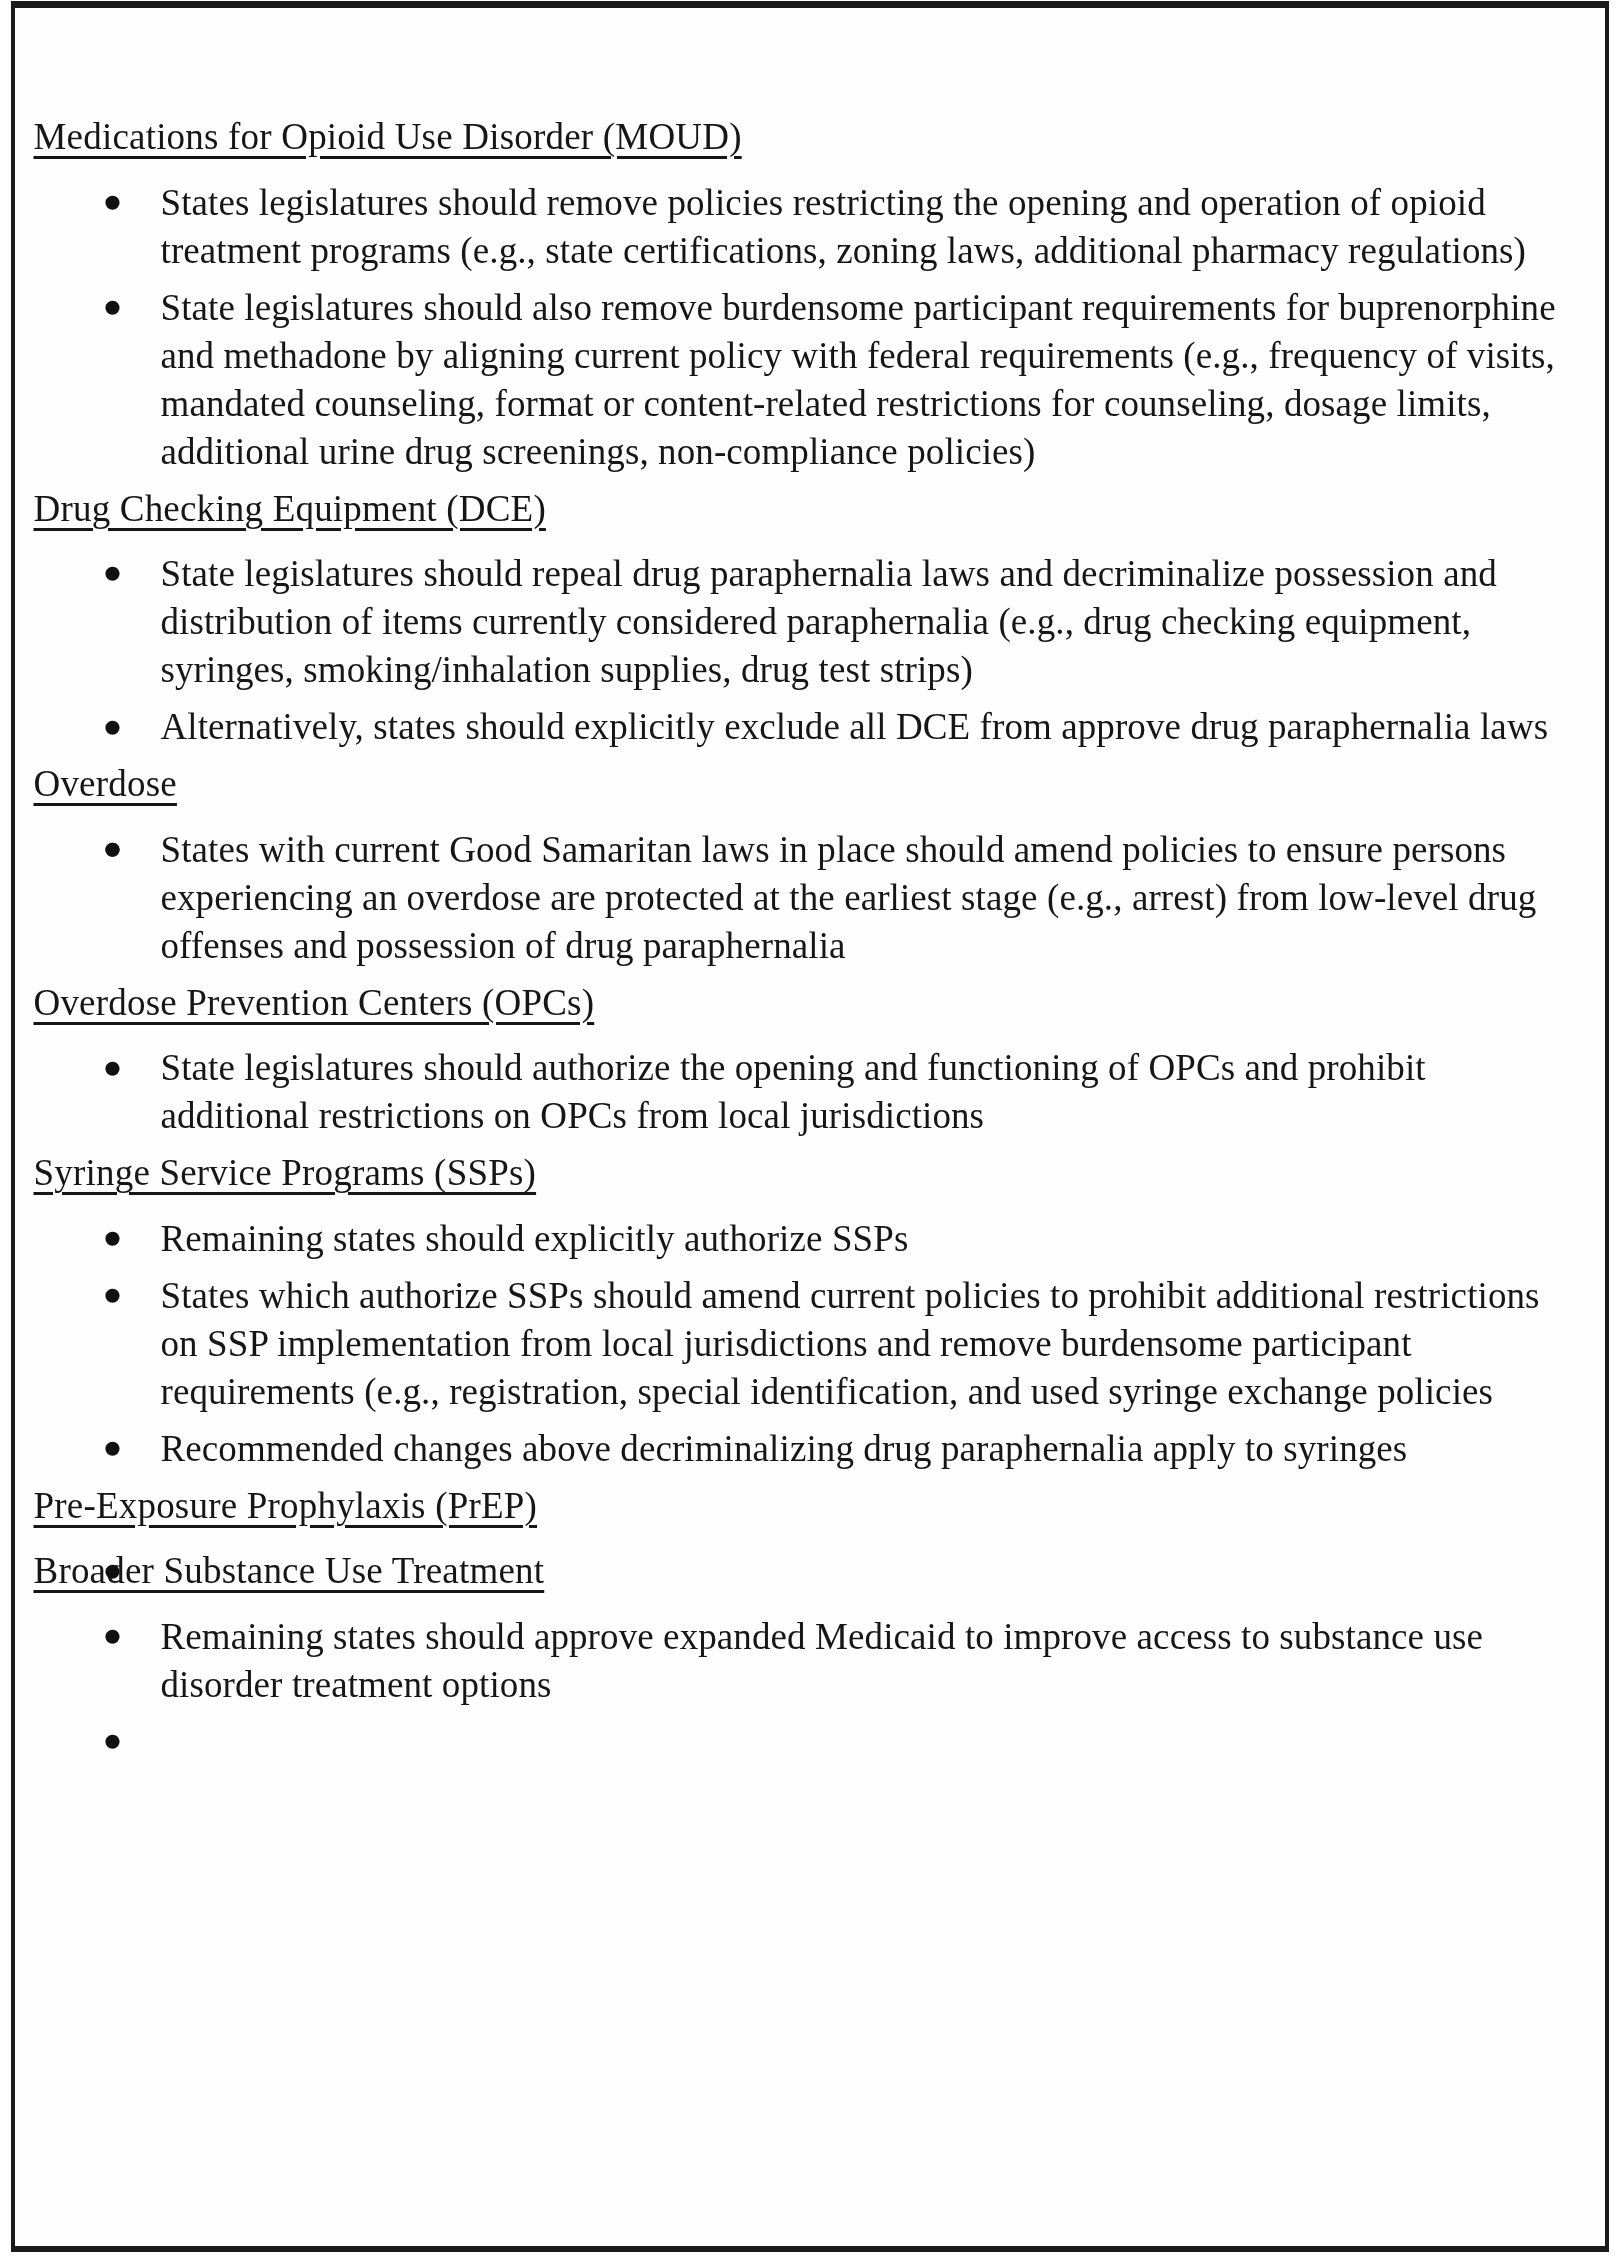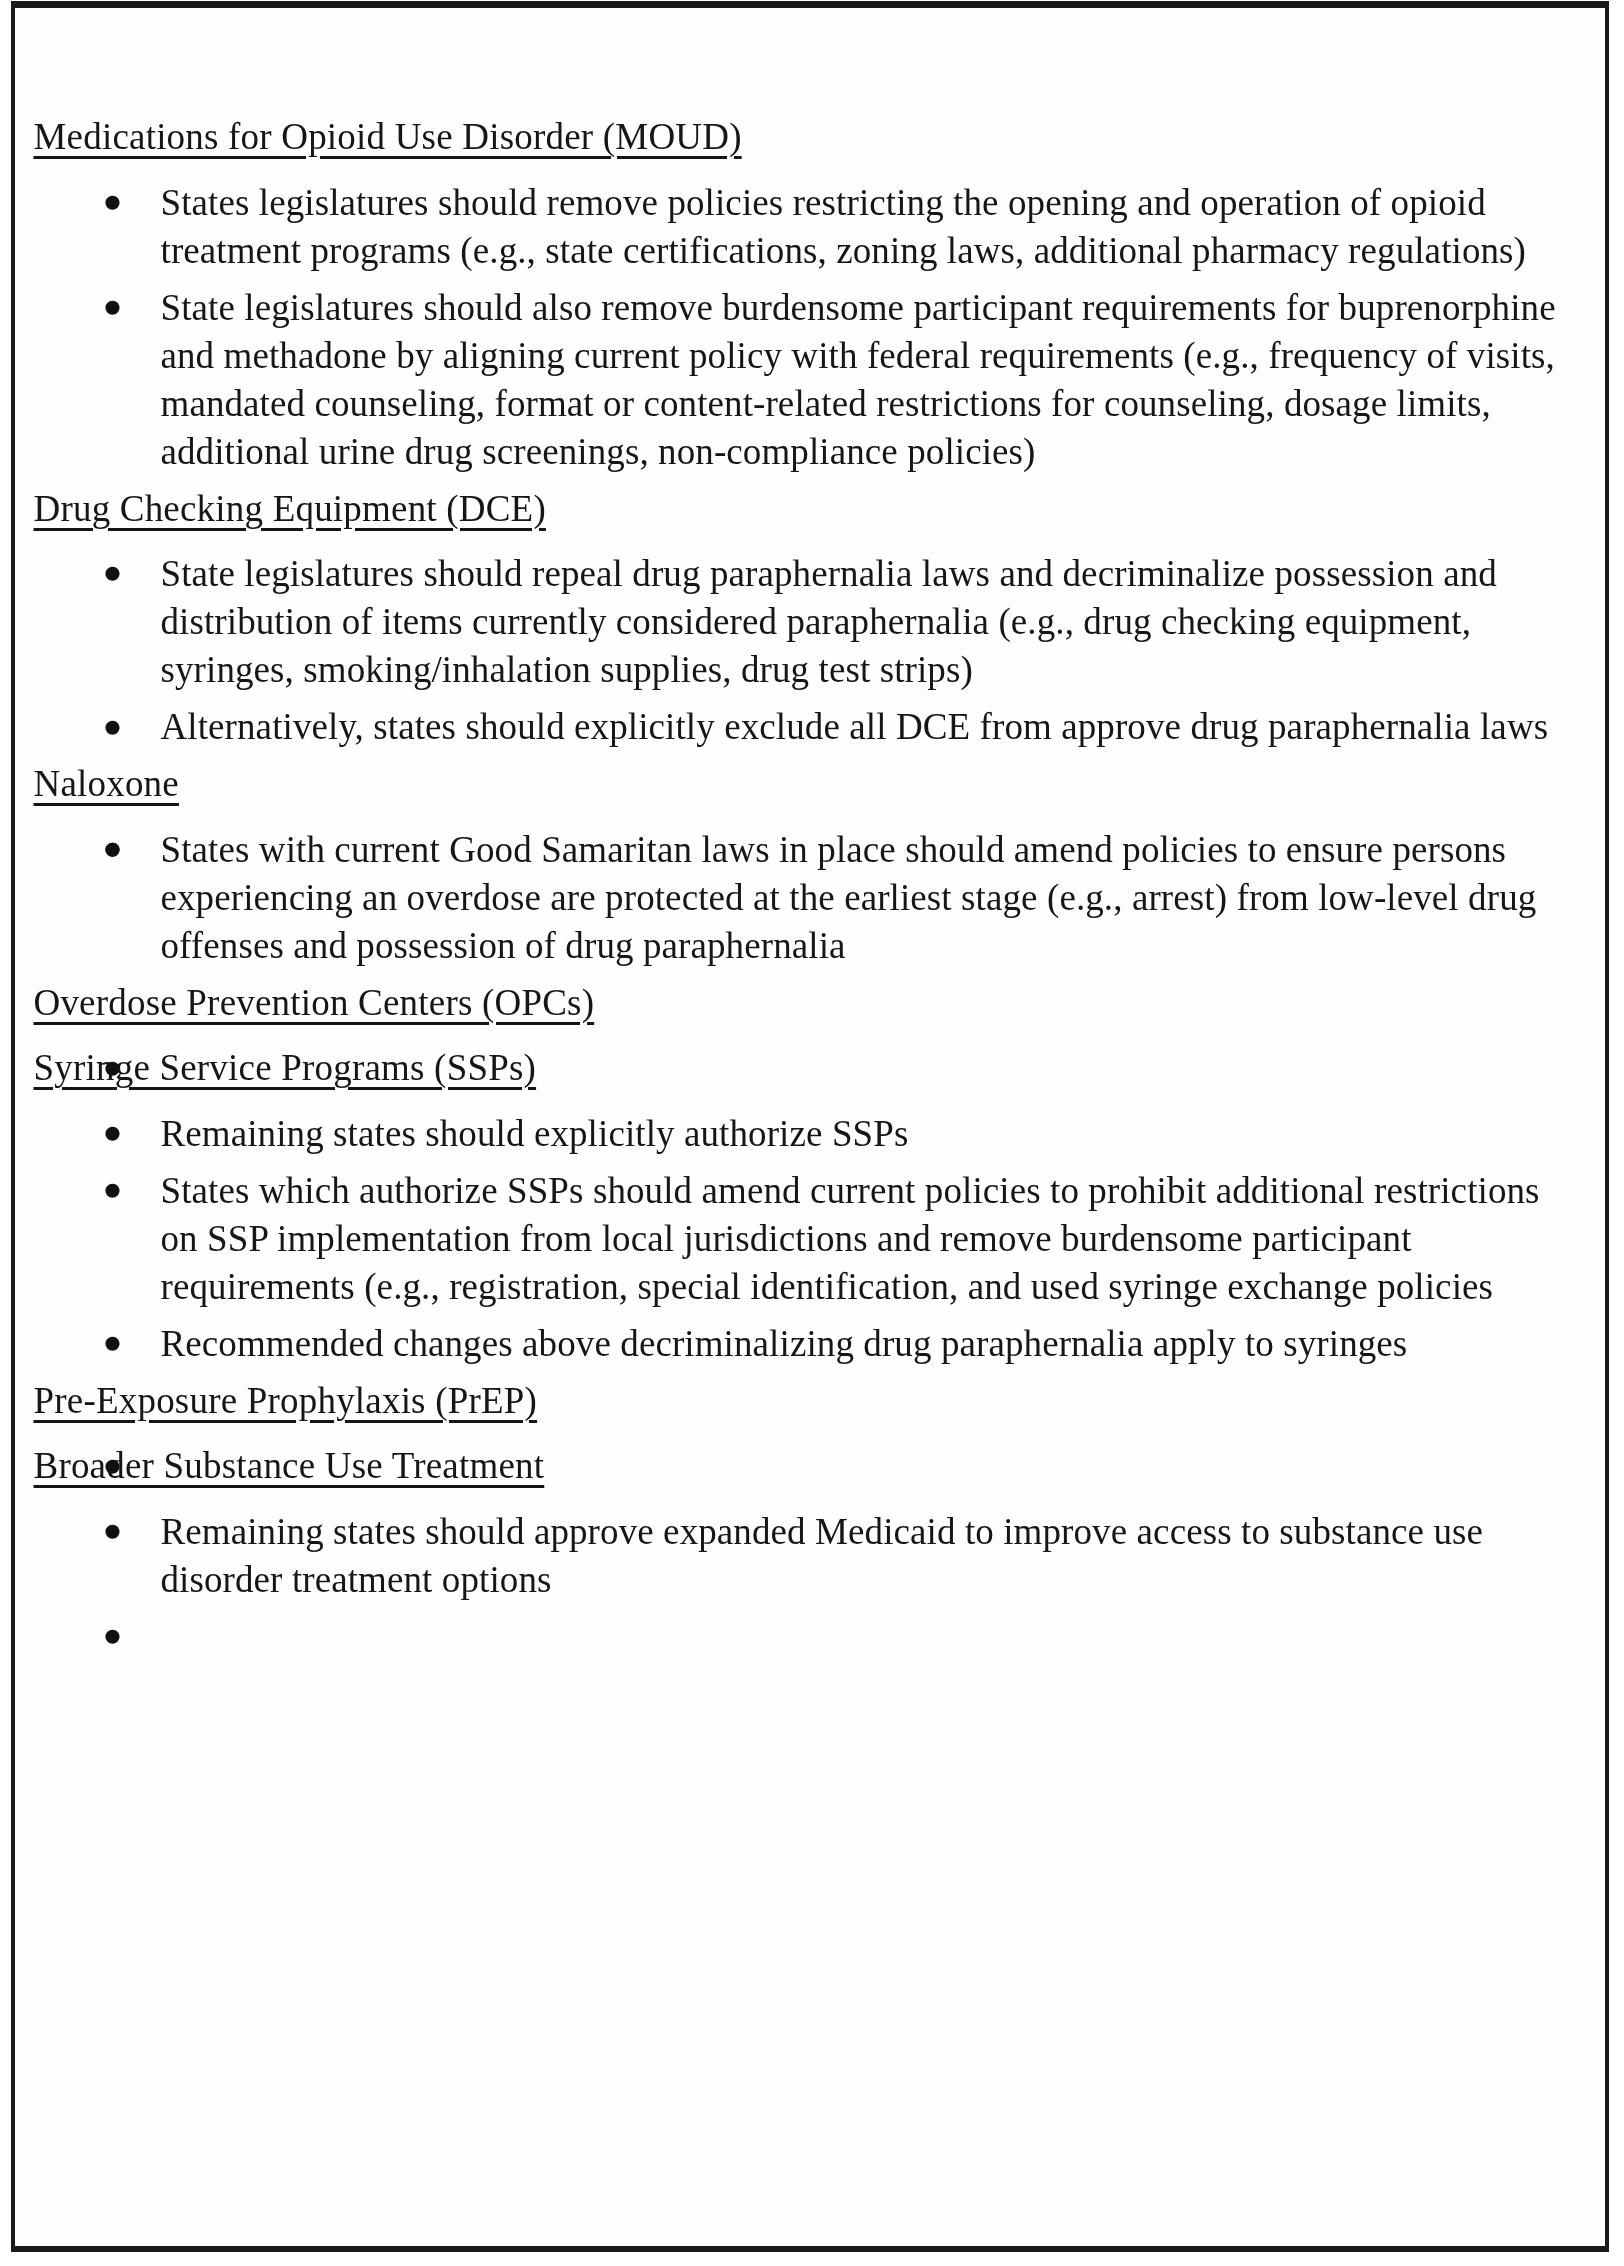--- a/index.html
+++ b/index.html
@@ -85,31 +85,31 @@
 
   <section class="doc-section">
     <h2 class="section-heading">Drug Checking Equipment (DCE)</h2>
     <ul class="bullet-list">
       <li><span class="bullet-marker">●</span><span>State legislatures should repeal drug paraphernalia laws and decriminalize possession and distribution of items currently considered paraphernalia (e.g., drug checking equipment, syringes, smoking/inhalation supplies, drug test strips)</span></li>
       <li><span class="bullet-marker">●</span><span>Alternatively, states should explicitly exclude all DCE from approve drug paraphernalia laws</span></li>
     </ul>
   </section>
 
   <section class="doc-section">
-    <h2 class="section-heading">Naloxone</h2>
+    <h2 class="section-heading">Overdose</h2>
     <ul class="bullet-list">
       <li><span class="bullet-marker">●</span></li>
       <li><span class="bullet-marker">●</span><span>States with current Good Samaritan laws in place should amend policies to ensure persons experiencing an overdose are protected at the earliest stage (e.g., arrest) from low-level drug offenses and possession of drug paraphernalia</span></li>
     </ul>
   </section>
 
   <section class="doc-section">
     <h2 class="section-heading">Overdose Prevention Centers (OPCs)</h2>
     <ul class="bullet-list">
-      <li><span class="bullet-marker">●</span></li>
+      <li><span class="bullet-marker">●</span><span>State legislatures should authorize the opening and functioning of OPCs and prohibit additional restrictions on OPCs from local jurisdictions</span></li>
     </ul>
   </section>
 
   <section class="doc-section">
     <h2 class="section-heading">Syringe Service Programs (SSPs)</h2>
     <ul class="bullet-list">
       <li><span class="bullet-marker">●</span><span>Remaining states should explicitly authorize SSPs</span></li>
       <li><span class="bullet-marker">●</span><span>States which authorize SSPs should amend current policies to prohibit additional restrictions on SSP implementation from local jurisdictions and remove burdensome participant requirements (e.g., registration, special identification, and used syringe exchange policies</span></li>
       <li><span class="bullet-marker">●</span><span>Recommended changes above decriminalizing drug paraphernalia apply to syringes</span></li>
     </ul>

